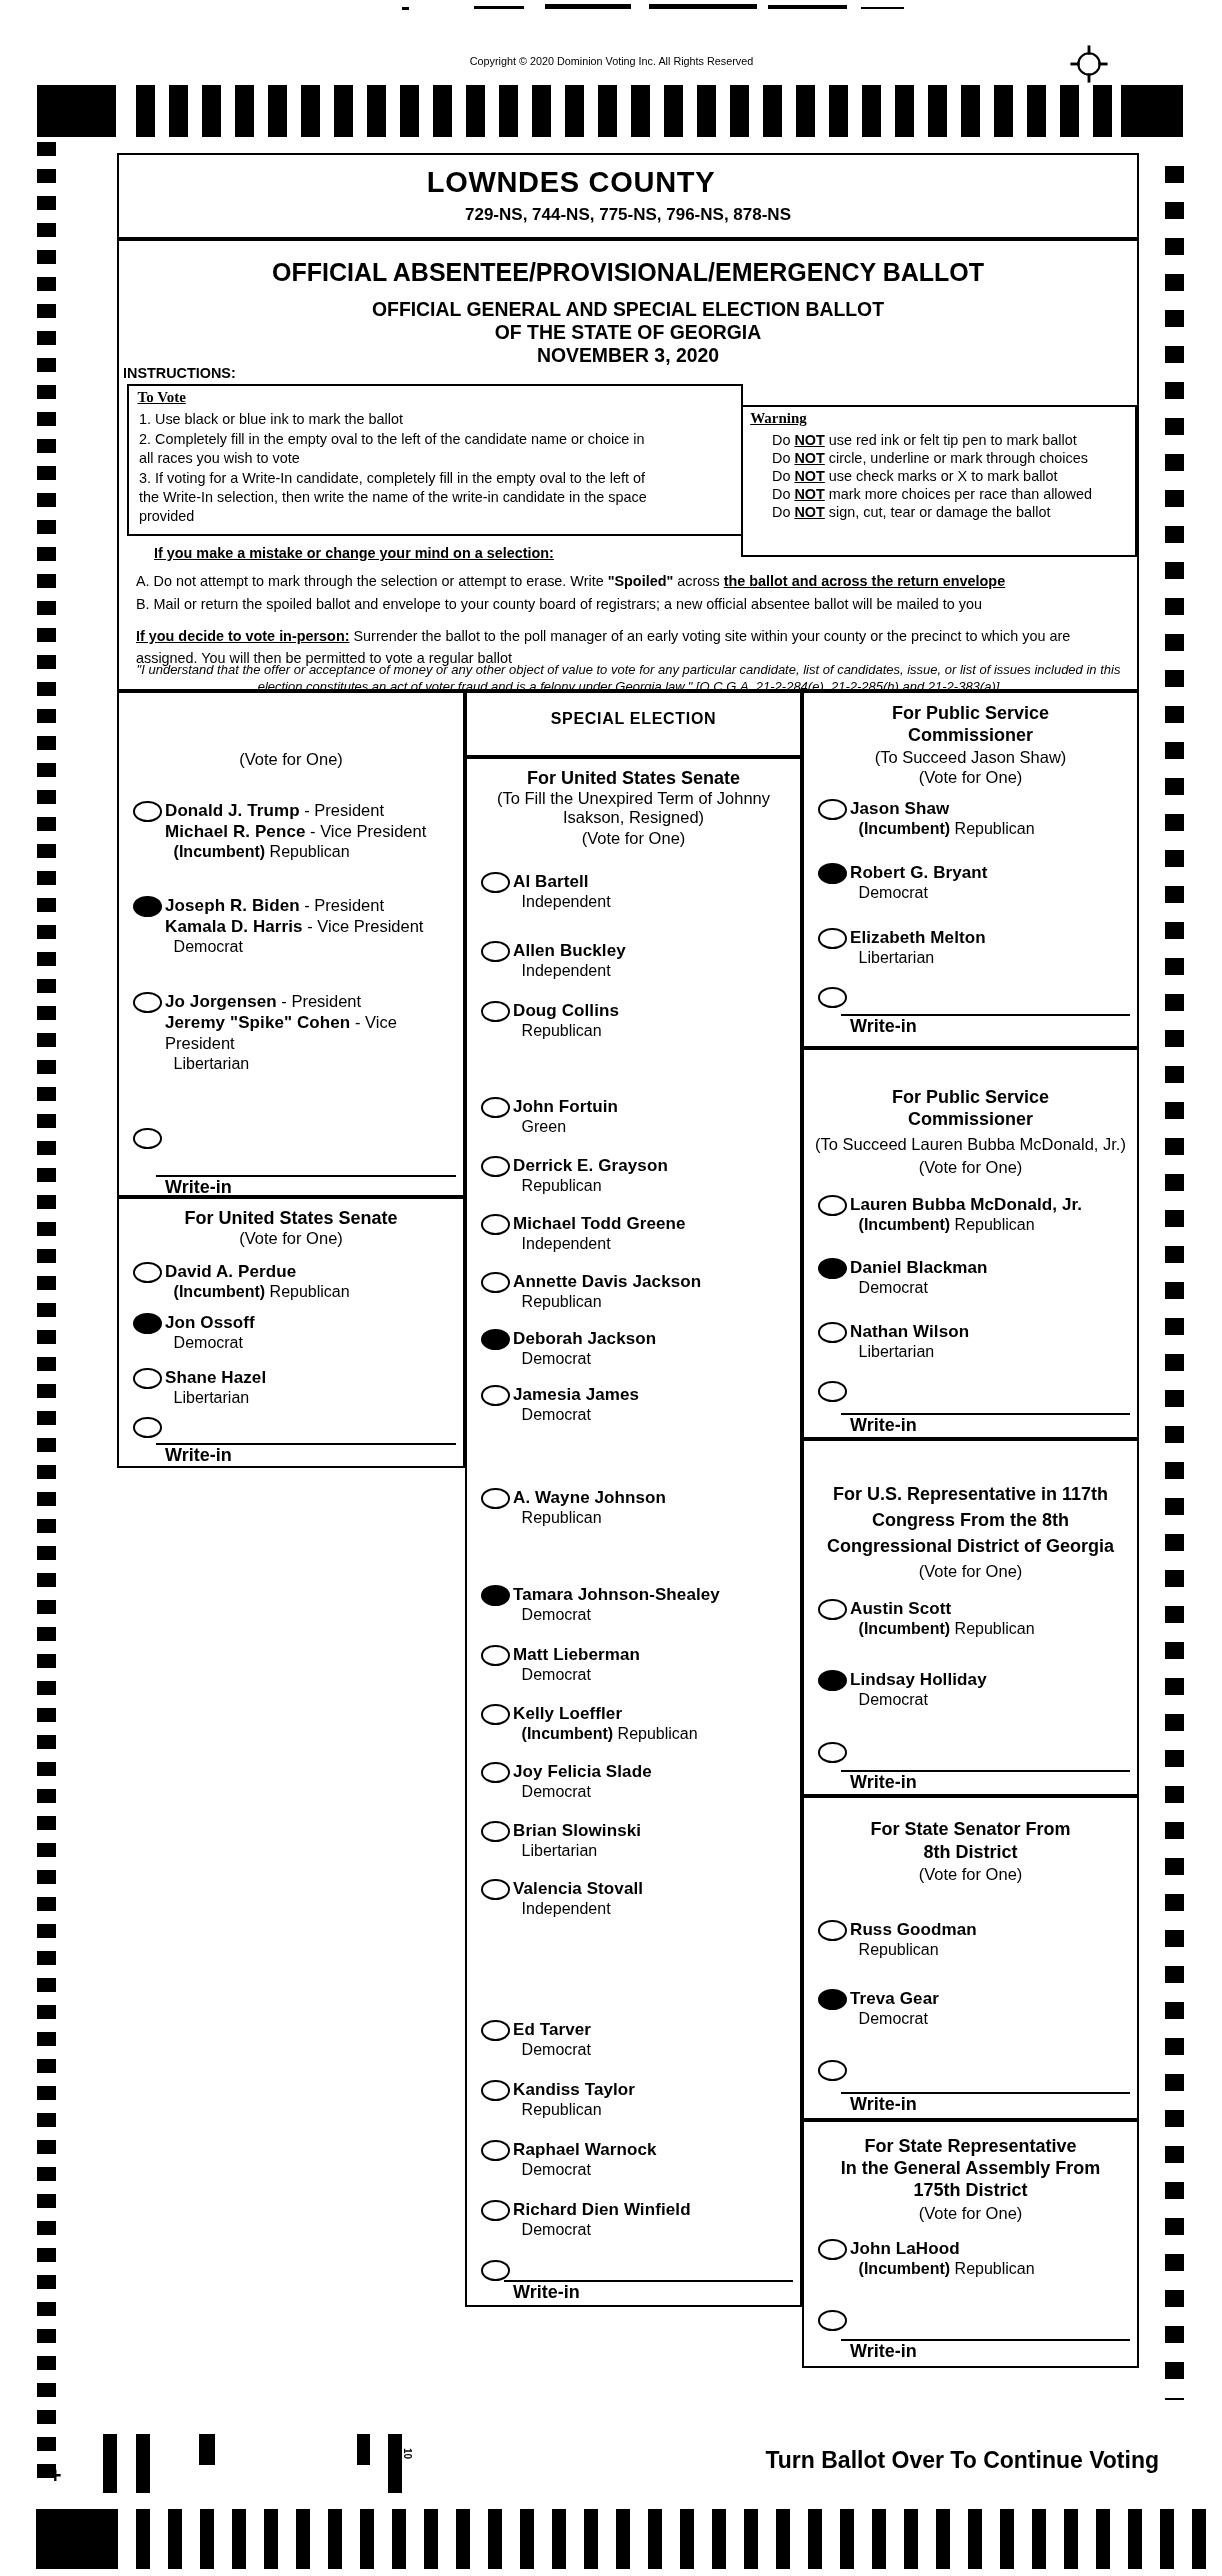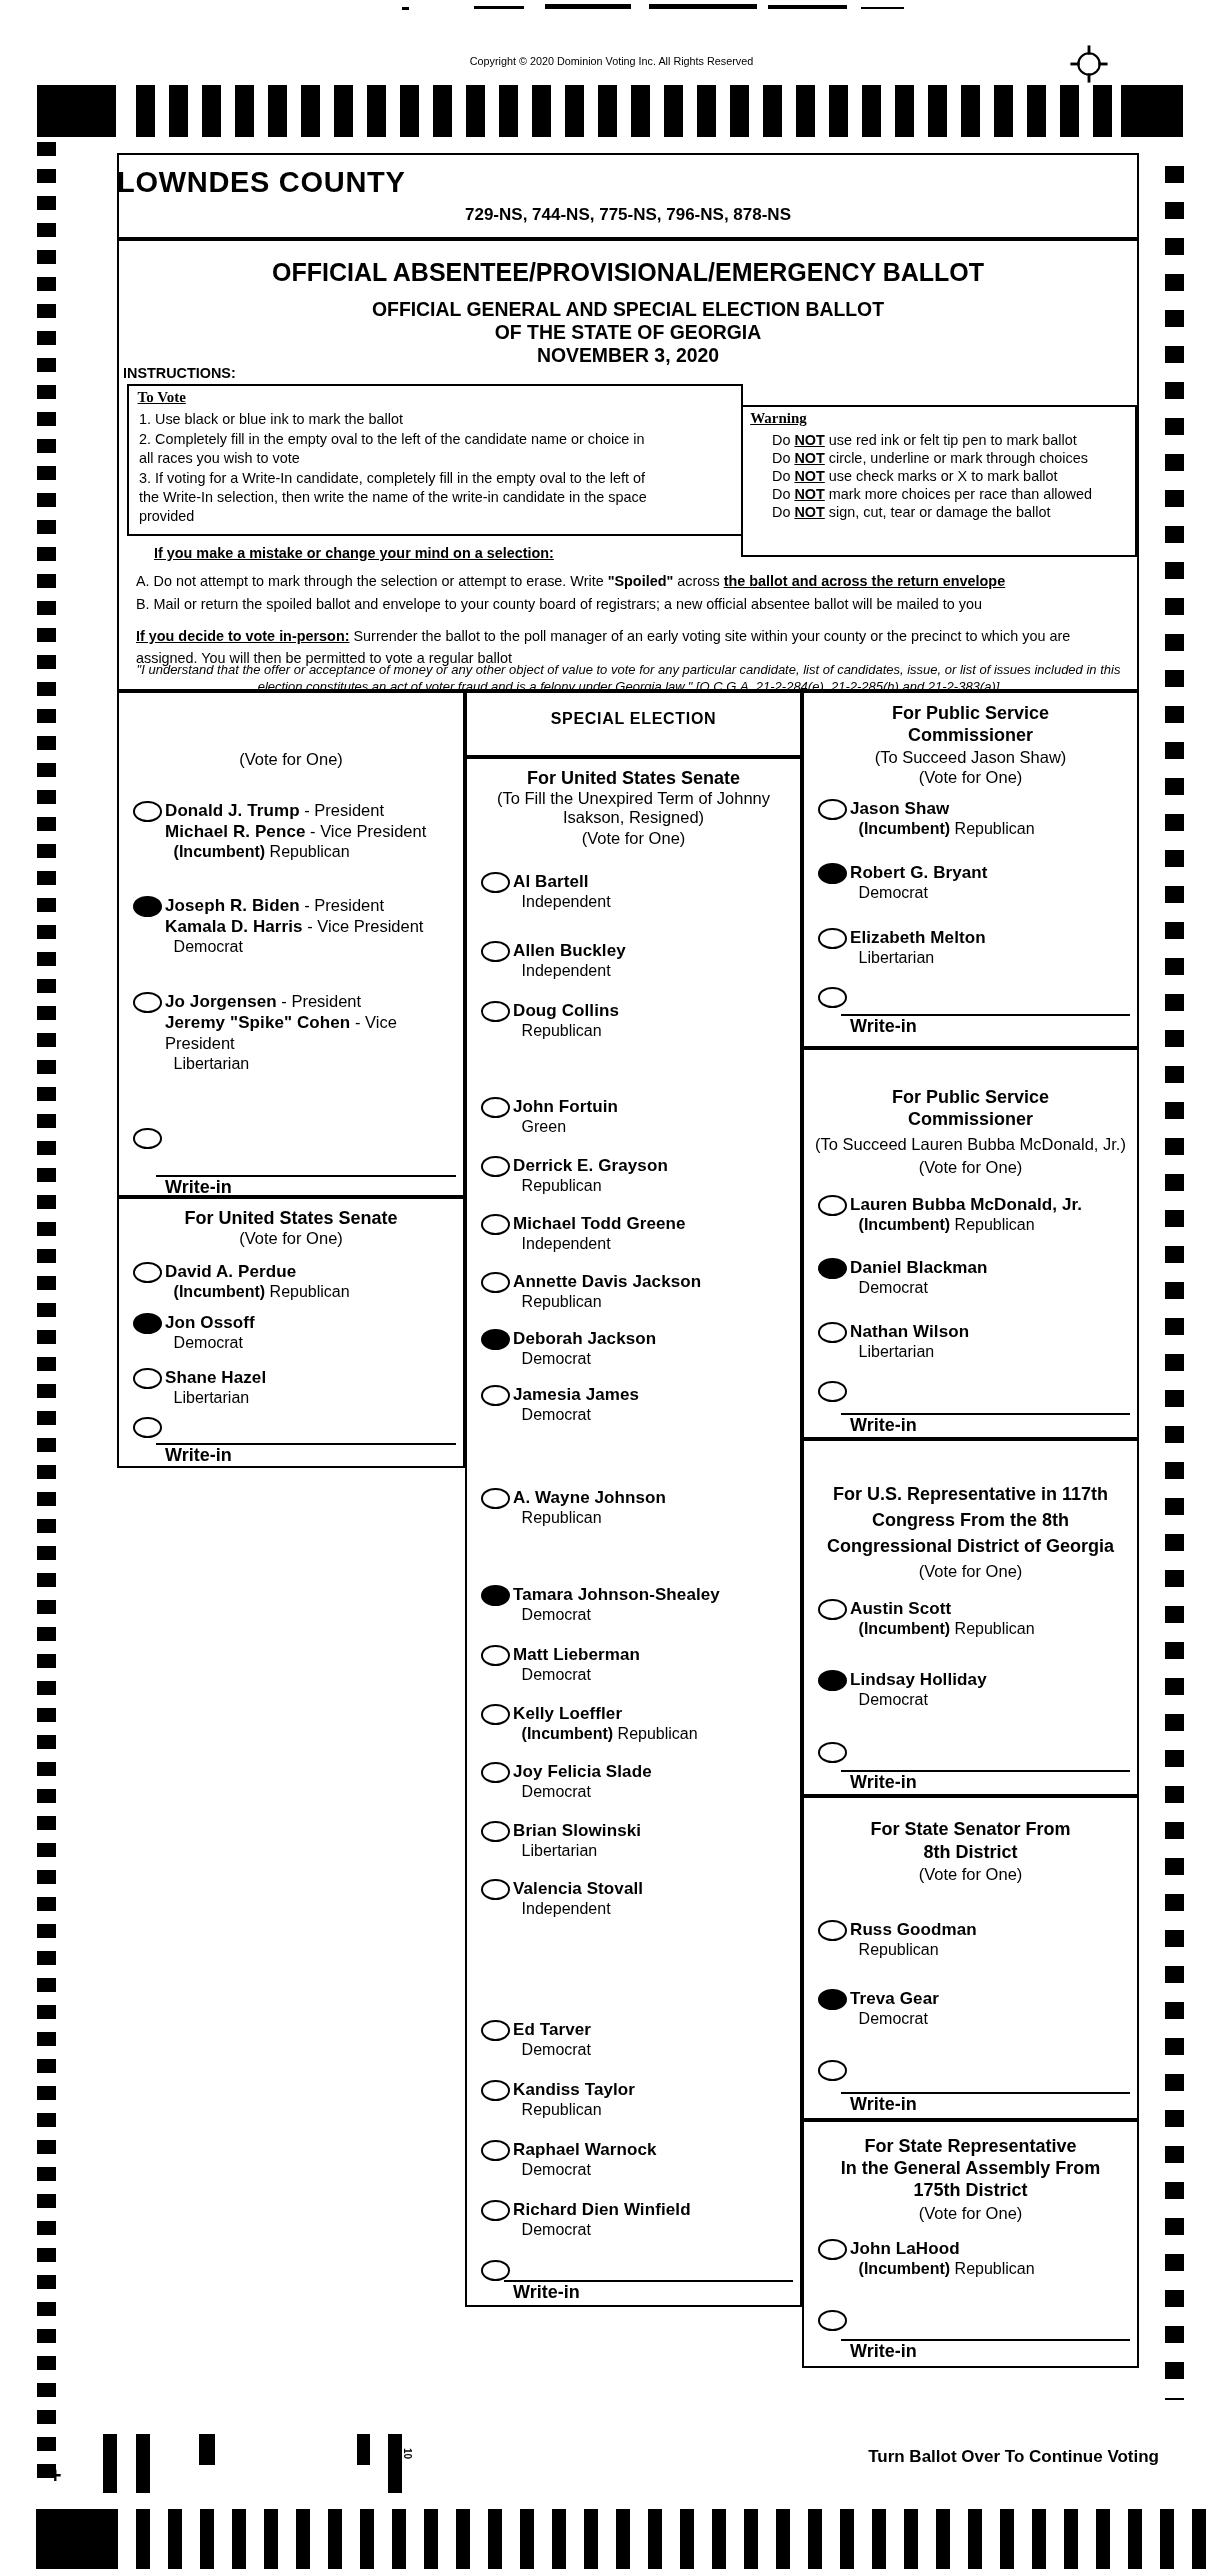--- a/index.html
+++ b/index.html
@@ -4,21 +4,21 @@
 <style>
   html,body{margin:0;padding:0;}
   body{width:1223px;height:2576px;position:relative;background:#fff;color:#000;
        font-family:"Liberation Sans",sans-serif;overflow:hidden;}
   .abs{position:absolute;}
   .blk{position:absolute;background:#000;}
   .box{position:absolute;border:2.9px solid #000;box-sizing:border-box;background:#fff;}
   .contest{position:absolute;border:2.2px solid #000;box-sizing:border-box;background:#fff;}
   .u{text-decoration:underline;}
   .copyright{top:55px;left:0;right:0;text-align:center;font-size:10.8px;}
-  .county{top:166px;left:117px;width:840px;font-size:29px;font-weight:bold;letter-spacing:0.7px;}
+  .county{top:166px;left:117px;width:840px;text-align:center;font-size:29px;font-weight:bold;letter-spacing:0.7px;padding-left:34px;}
   .precincts{top:205px;left:117px;width:1022px;text-align:center;font-size:17px;font-weight:bold;}
   .ballot-type{top:258px;left:117px;width:1022px;text-align:center;font-size:25px;font-weight:bold;}
   .etitle{top:298px;left:117px;width:1022px;text-align:center;font-size:19.4px;font-weight:bold;line-height:23px;white-space:pre-line;}
   .instr-label{top:365px;left:123px;font-size:14.4px;font-weight:bold;}
   .bx-title{font-size:15px;font-weight:bold;text-decoration:underline;font-family:Liberation Serif, serif;}
   .tv-body{font-size:14.4px;line-height:19.4px;white-space:pre-line;}
   .warn-line{font-size:14.4px;line-height:18px;padding-left:29px;}
   .ilead{font-size:14.4px;font-weight:bold;text-decoration:underline;}
   .iline{font-size:14.4px;line-height:21.5px;}
   .oath{font-size:13px;font-style:italic;text-align:center;line-height:16.5px;}
@@ -31,21 +31,21 @@
   .oval.filled{background:#000;}
   .ctxt{margin-left:46px;}
   .nm{font-size:17px;line-height:21px;}
   .nm b{letter-spacing:0.1px;}
   .rl{font-size:16.5px;font-weight:normal;}
   .pt{font-size:16px;line-height:20px;margin-left:8.6px;}
   .pt b{font-size:16px;}
   .wi{position:absolute;left:0;right:0;}
   .wiline{position:absolute;left:37px;right:7.2px;top:0;border-top:2.2px solid #000;height:0;}
   .wilabel{position:absolute;left:46px;top:2.2px;font-size:18px;font-weight:bold;}
-  .turnover{font-size:17px;font-weight:bold;}
+  .turnover{font-size:23px;font-weight:bold;}
   .bars-top{position:absolute;left:136px;top:85px;width:984px;height:52px;
     background:repeating-linear-gradient(90deg,#000 0 18.7px,transparent 18.7px 33px);}
   .bars-bottom{position:absolute;left:136px;top:2509px;width:1076px;height:60px;
     background:repeating-linear-gradient(90deg,#000 0 14.4px,transparent 14.4px 32px);}
   .edge-left{position:absolute;left:37px;top:142px;width:18.7px;height:2341px;
     background:repeating-linear-gradient(180deg,#000 0 13.6px,transparent 13.6px 27px);}
   .edge-right{position:absolute;left:1165px;top:166px;width:18.7px;height:2234px;
     background:repeating-linear-gradient(180deg,#000 0 17px,transparent 17px 36px);}
   .rot10{position:absolute;left:402px;top:2448px;font-size:10px;font-weight:bold;transform:rotate(90deg);}
   .plus{position:absolute;left:49px;top:2464px;font-size:21.5px;font-weight:bold;}

